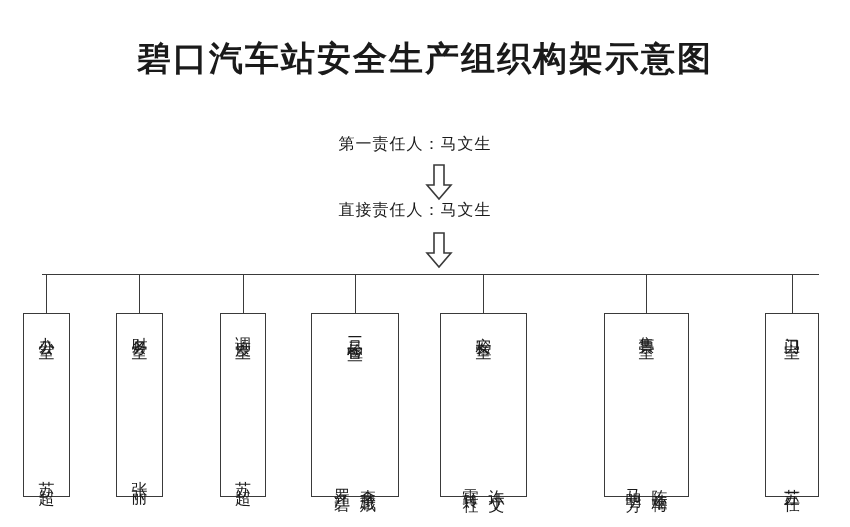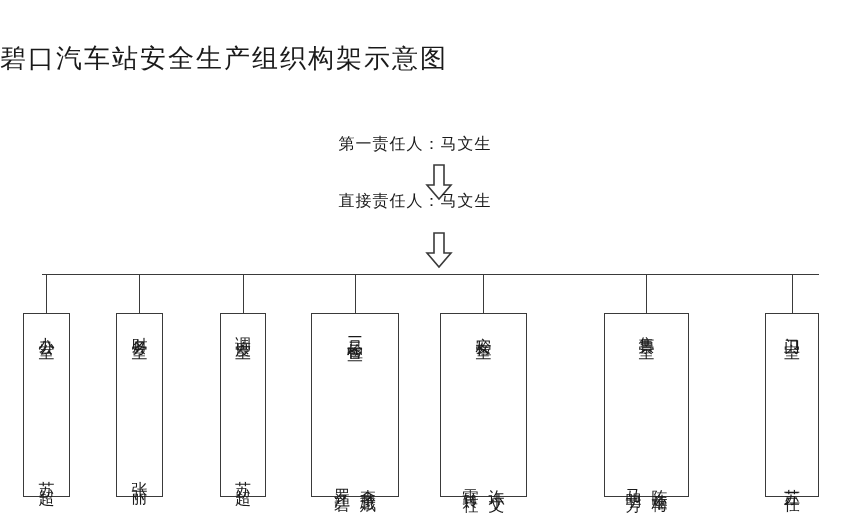--- a/index.html
+++ b/index.html
@@ -15,42 +15,43 @@
     font-family: "DejaVu Sans", "Liberation Sans", sans-serif;
     color: #1a1a1a;
   }
 
   
   .chart-title {
     position: absolute;
     left: 0;
     top: 36px;
     width: 850px;
-    font-size: 26px;
-    font-weight: normal;
+    text-align: center;
+    font-size: 34px;
+    font-weight: bold;
     letter-spacing: 2px;
     line-height: 44px;
     font-family: "DejaVu Serif", "Liberation Serif", serif;
     white-space: nowrap;
   }
 
   
   .resp-line {
     position: absolute;
     width: 830px;
     left: 0;
     text-align: center;
     font-size: 16px;
     line-height: 22px;
     letter-spacing: 1px;
     white-space: nowrap;
     font-family: "DejaVu Sans", "Liberation Sans", sans-serif;
   }
   .resp-first { top: 133px; }
-  .resp-direct { top: 190px; }
+  .resp-direct { top: 199px; }
 
   
   .block-arrow {
     position: absolute;
     left: 425px;
     width: 28px;
     height: 38px;
   }
   .arrow-1 { top: 163px; }
   .arrow-2 { top: 231px; }

